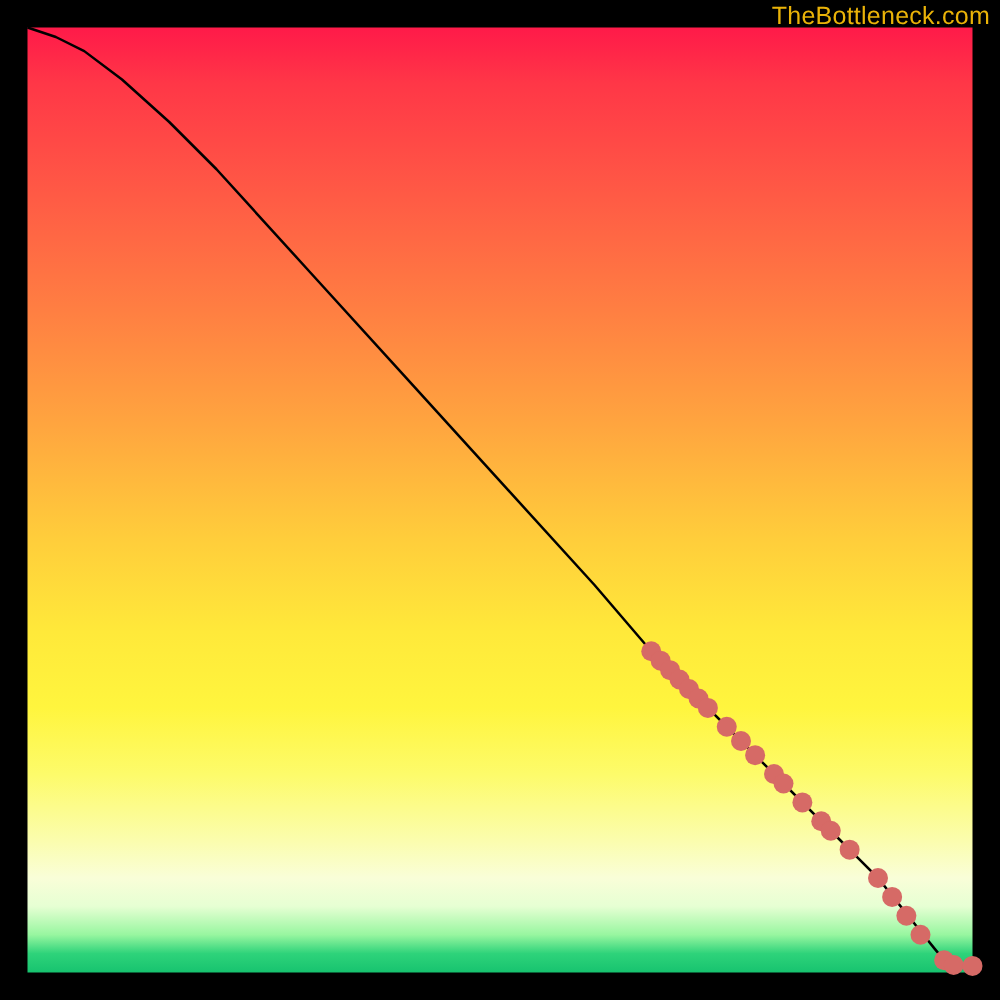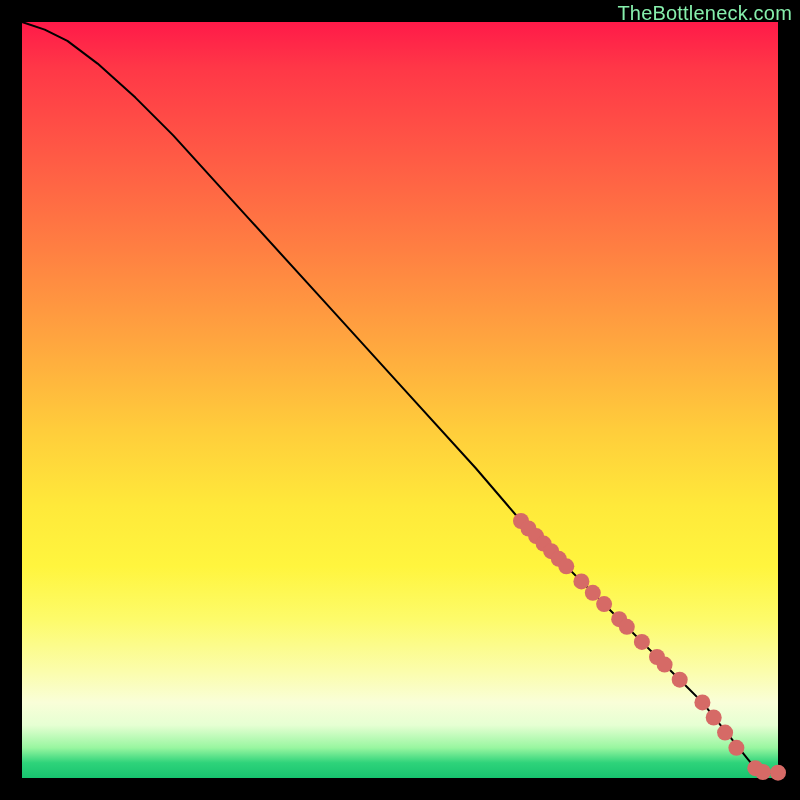--- a/index.html
+++ b/index.html
@@ -40,21 +40,21 @@
       #e6ffd3 93%,
       #98f6a0 96%,
       #2ed37a 98%,
       #17c36f 100%
     );
   }
   .watermark {
     position: absolute;
     top: 2px;
     right: 8px;
-    color: #86efac;
+    color: #eab308;
     font-size: 20px;
     font-weight: 500;
     letter-spacing: 0.2px;
     user-select: none;
   }
   svg.curve {
     position: absolute;
     left: 0;
     top: 0;
     width: 756px;

